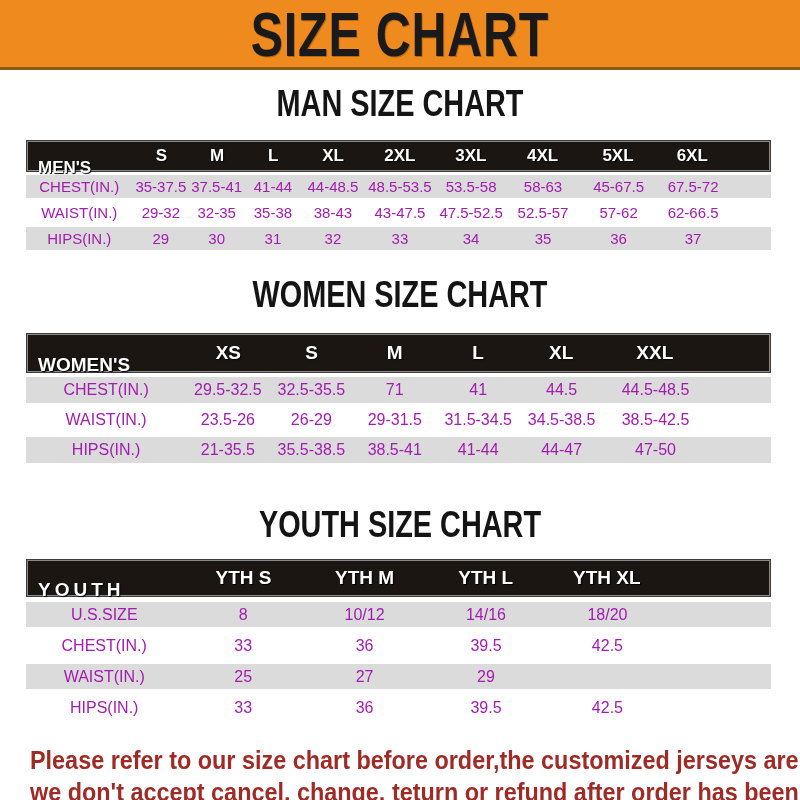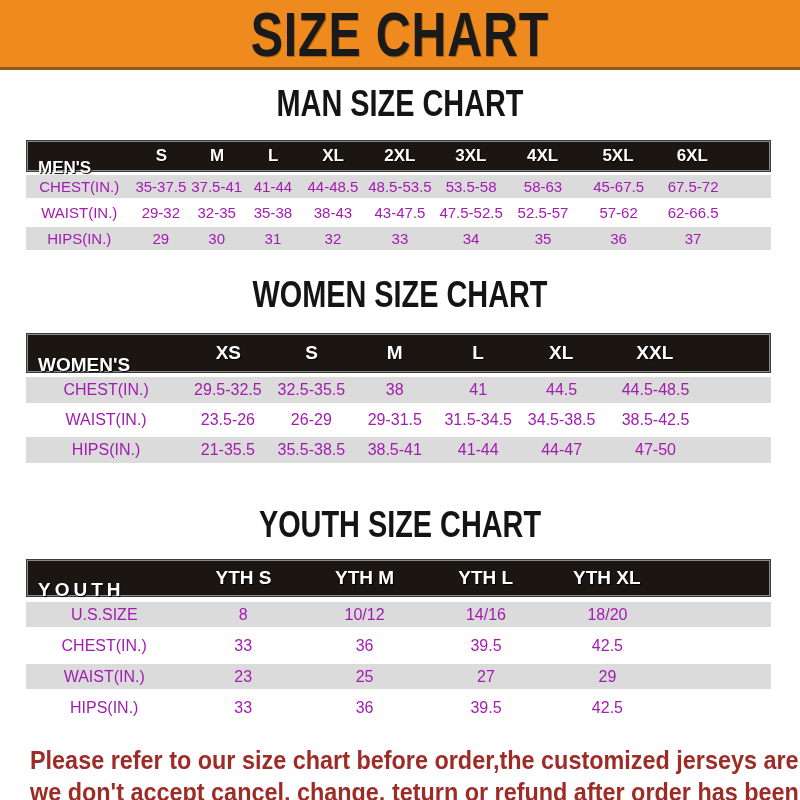--- a/index.html
+++ b/index.html
@@ -146,21 +146,21 @@
       <div class="cell" style="width: 11.2%;">M</div>
       <div class="cell" style="width: 11.2%;">L</div>
       <div class="cell" style="width: 11.2%;">XL</div>
       <div class="cell" style="width: 14%;">XXL</div>
       <div class="cell" style="width: 8.5%;"></div>
     </div>
 <div class="trow gray">
       <div class="cell" style="width: 21.5%;">CHEST(IN.)</div>
       <div class="cell" style="width: 11.2%;">29.5-32.5</div>
       <div class="cell" style="width: 11.2%;">32.5-35.5</div>
-      <div class="cell" style="width: 11.2%;">38</div>
+      <div class="cell" style="width: 11.2%;">71</div>
       <div class="cell" style="width: 11.2%; text-align: center;">41</div>
       <div class="cell" style="width: 11.2%;">44.5</div>
       <div class="cell" style="width: 14%;">44.5-48.5</div>
       <div class="cell" style="width: 8.5%;"></div>
     </div>
     <div class="trow white">
       <div class="cell" style="width: 21.5%;">WAIST(IN.)</div>
       <div class="cell" style="width: 11.2%;">23.5-26</div>
       <div class="cell" style="width: 11.2%;">26-29</div>
       <div class="cell" style="width: 11.2%;">29-31.5</div>
@@ -202,21 +202,20 @@
     <div class="trow white">
       <div class="cell" style="width: 21%;">CHEST(IN.)</div>
       <div class="cell" style="width: 16.3%;">33</div>
       <div class="cell" style="width: 16.3%;">36</div>
       <div class="cell" style="width: 16.3%;">39.5</div>
       <div class="cell" style="width: 16.3%;">42.5</div>
       <div class="cell" style="width: 13.8%;"></div>
     </div>
     <div class="trow gray">
       <div class="cell" style="width: 21%;">WAIST(IN.)</div>
-      <div class="cell" style="width: 16.3%;">23</div>
       <div class="cell" style="width: 16.3%;">25</div>
       <div class="cell" style="width: 16.3%;">27</div>
       <div class="cell" style="width: 16.3%;">29</div>
       <div class="cell" style="width: 13.8%;"></div>
     </div>
     <div class="trow white">
       <div class="cell" style="width: 21%;">HIPS(IN.)</div>
       <div class="cell" style="width: 16.3%;">33</div>
       <div class="cell" style="width: 16.3%;">36</div>
       <div class="cell" style="width: 16.3%;">39.5</div>

